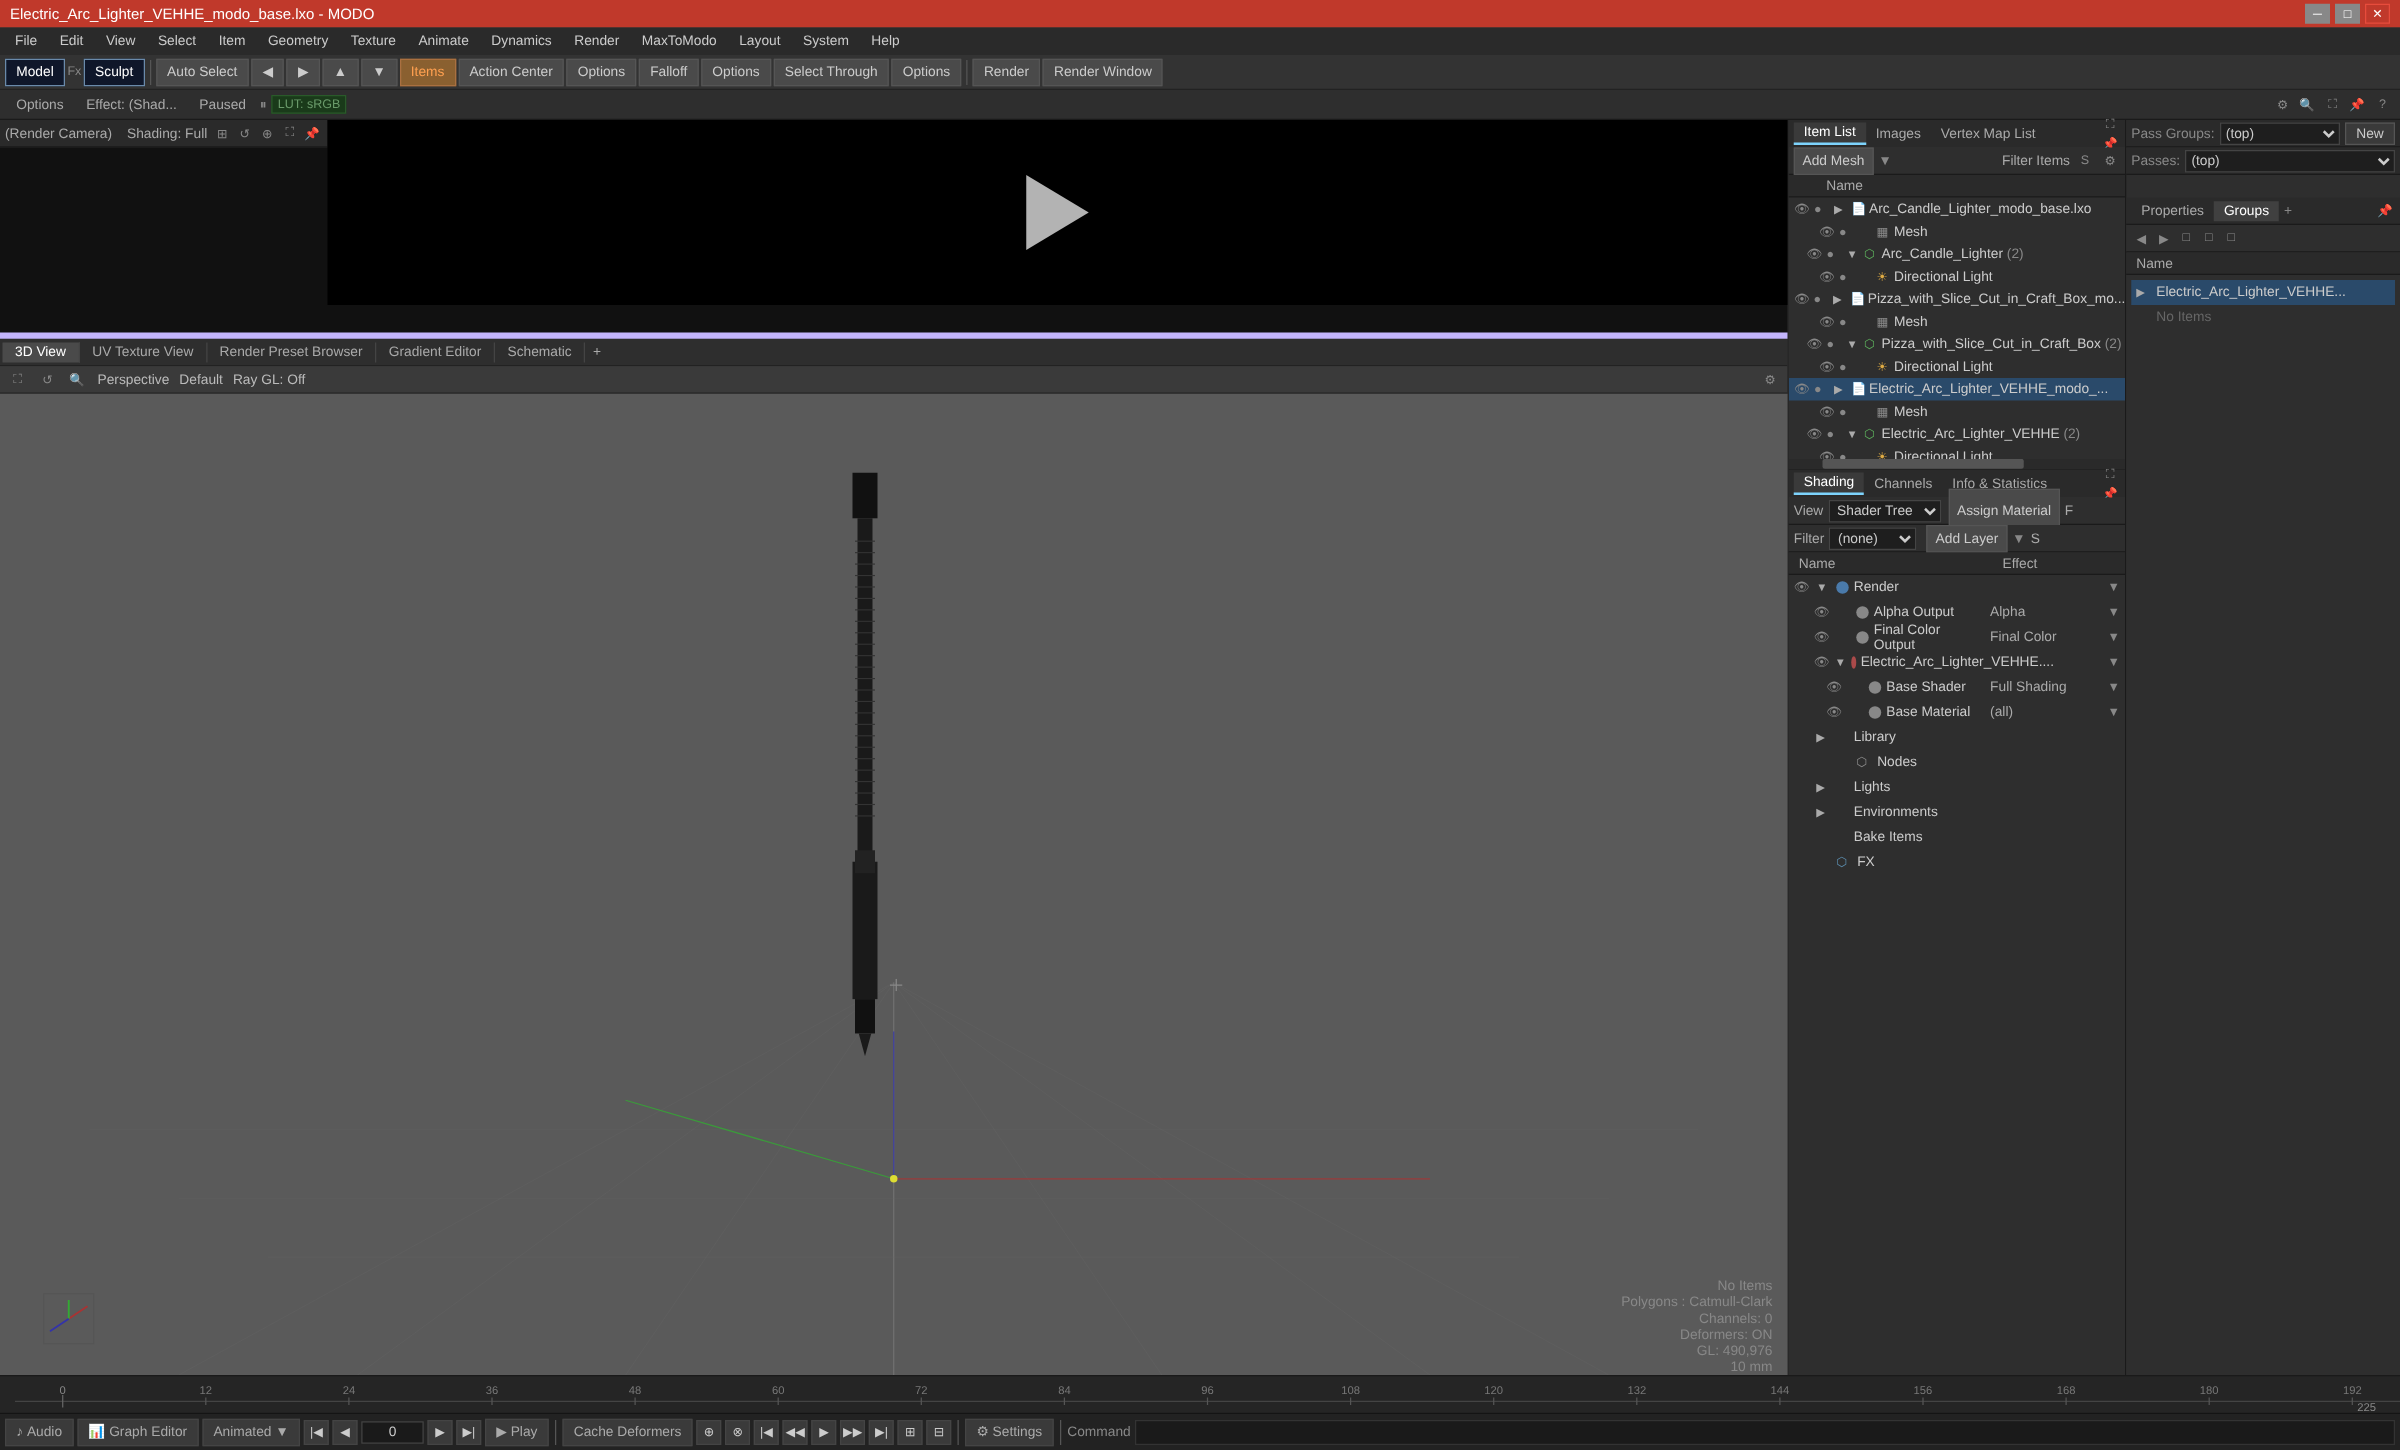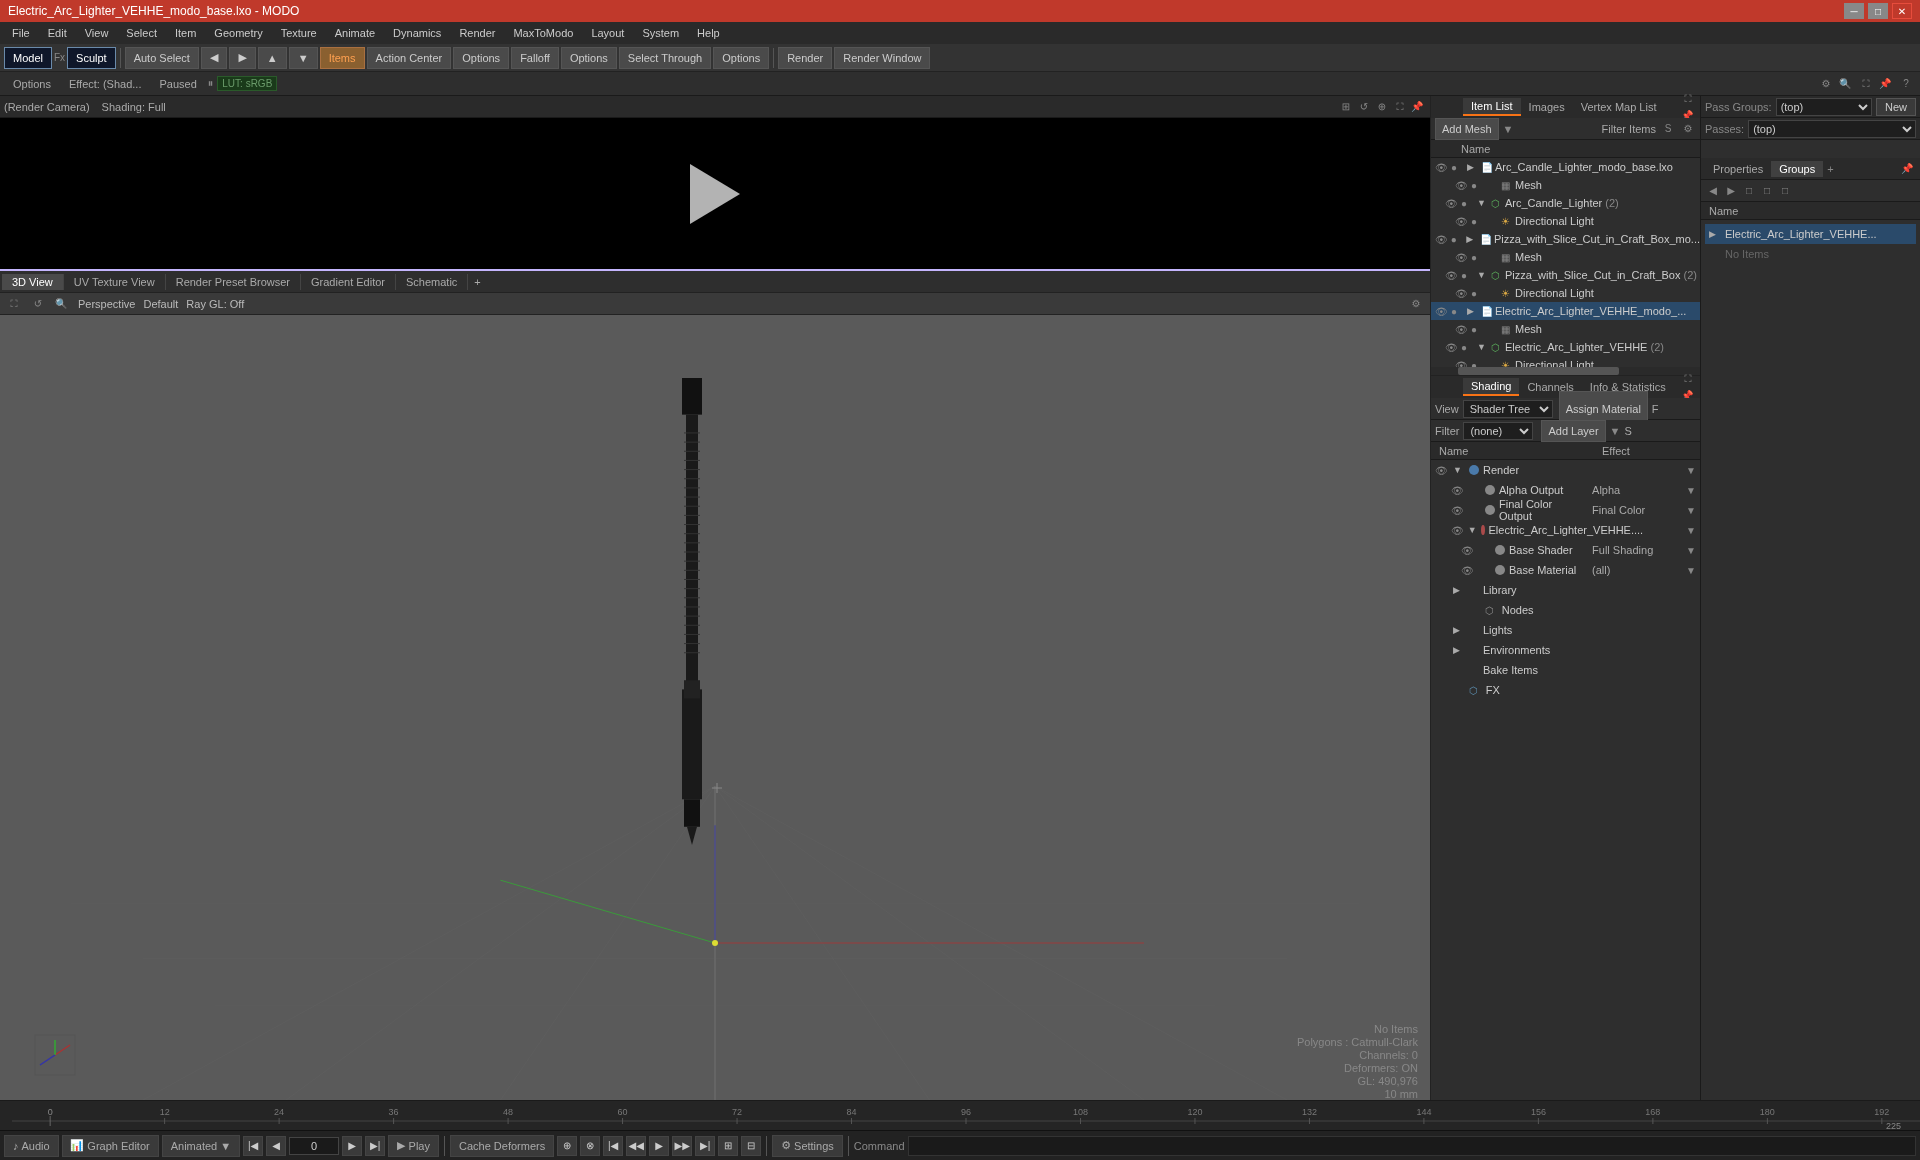--- a/index.html
+++ b/index.html
@@ -198,21 +198,21 @@
       height: 280px;
       background: #333;
       border-bottom: 1px solid #222;
     }
     .panel-tab {
       padding: 2px 8px;
       color: #aaa;
       font-size: 11px;
       cursor: pointer;
     }
-    .panel-tab.active { background: #3a3a3a; color: white; border-bottom: 2px solid #f97316; margin-left: 28px; }
+    .panel-tab.active { background: #3a3a3a; color: white; border-bottom: 2px solid #7dd3fc; }
     .col-header {
       font-size: 11px;
       color: #aaa;
       flex: 1;
     }
     #item-list-content {
       flex: 1;
       overflow-y: auto;
       background: #2e2e2e;
     }
@@ -499,21 +499,21 @@
     <button class="panel-icon-btn">⛶</button>
     <button class="panel-icon-btn">📌</button>
     <button class="panel-icon-btn">?</button>
   </div>
 </div>
 
 <div id="main-layout" style="height:calc(1160px - 22px - 22px - 28px - 24px - 30px - 30px); display:flex; width:100%;">
 
   <div id="viewport-area" style="flex:1; display:flex; flex-direction:column; min-width:0;">
 
-    <div id="render-preview" style="height:175px; background:#111; border-bottom:2px solid #c4b5fd; display:flex; flex-direction:column;">
+    <div id="render-preview" style="height:175px; background:#111; border-bottom:5px solid #c4b5fd; display:flex; flex-direction:row;">
       <div id="render-preview-toolbar" style="height:22px; background:#2a2a2a; display:flex; align-items:center; padding:0 4px; gap:4px; border-bottom:1px solid #1a1a1a;">
         <span style="font-size:11px;color:#aaa;">(Render Camera)</span>
         <span style="font-size:11px;color:#aaa;margin-left:8px;">Shading: Full</span>
 
         <div style="margin-left:auto;display:flex;gap:2px;">
           <button class="panel-icon-btn">⊞</button>
           <button class="panel-icon-btn">↺</button>
           <button class="panel-icon-btn">⊕</button>
           <button class="panel-icon-btn">⛶</button>
           <button class="panel-icon-btn">📌</button>

